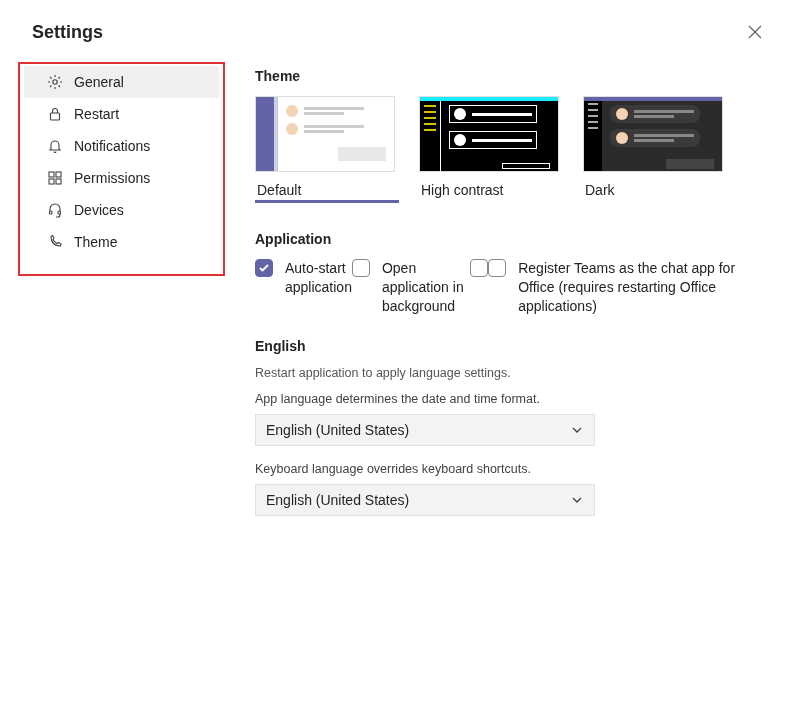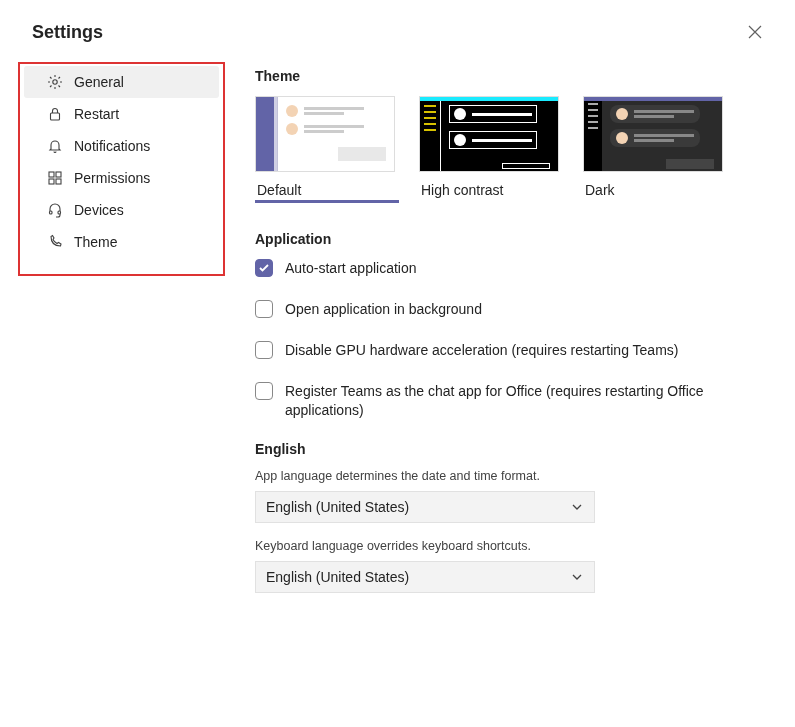--- a/index.html
+++ b/index.html
@@ -17,21 +17,21 @@
     .main { flex: 1; padding: 14px 30px 0 30px; }
     .section-title { font-size: 14px; font-weight: 700; margin-bottom: 12px; }
     .themes { display: flex; gap: 20px; margin-bottom: 28px; }
     .theme-card { width: 144px; cursor: pointer; }
     .theme-thumb { width: 140px; height: 76px; border: 1px solid #ddd; margin-bottom: 6px; position: relative; }
     .theme-card.selected .theme-caption { }
     .theme-card.selected .theme-underline { height: 3px; background: #6264a7; }
     .theme-underline { height: 3px; background: transparent; margin-top: 2px; }
     .theme-caption { font-size: 14px; color: #242424; padding: 4px 2px 0 2px; }
     
-    .checks { display: flex; flex-direction: column; gap: 22px; margin-bottom: 22px; }
+    .checks { display: flex; flex-direction: row; gap: 0; margin-bottom: 22px; }
     .check-row { display: flex; align-items: flex-start; gap: 12px; }
     .check-box { width: 18px; height: 18px; border-radius: 4px; border: 1.5px solid #888; cursor: pointer; flex-shrink: 0; display: flex; align-items: center; justify-content: center; }
     .check-box.checked { background: #6264a7; border-color: #6264a7; }
     .check-box.checked svg { display: block; }
     .check-box svg { display: none; }
     .check-label { font-size: 14px; color: #242424; line-height: 1.35; }
     
     .lang-helper { font-size: 12.5px; color: #555; margin-bottom: 12px; }
     .lang-sublabel { font-size: 12.5px; color: #424242; margin-bottom: 8px; }
     .select { width: 340px; height: 32px; background: #f3f3f3; border: 1px solid #e1e1e1; display: flex; align-items: center; justify-content: space-between; padding: 0 10px; font-size: 14px; color: #242424; cursor: pointer; margin-bottom: 16px; }
@@ -251,31 +251,31 @@
         <div class="check-row">
           <div class="check-box">
             
           </div>
           <div class="check-label">Open application in background</div>
         </div>
         <div class="check-row">
           <div class="check-box">
             
           </div>
-          <div class="check-label">Disable GPU hardware acceleration (requires restarting Teams)</div>
         </div>
         <div class="check-row">
           <div class="check-box">
             
           </div>
           <div class="check-label">Register Teams as the chat app for Office (requires restarting Office applications)</div>
         </div>
       </div>
 
       <div class="section-title">English</div>
+      <div class="lang-helper">Restart application to apply language settings.</div>
       <div class="lang-sublabel">App language determines the date and time format.</div>
       <div class="select">
         <span>English (United States)</span>
         <span class="chev">
           <svg width="14" height="14" viewBox="0 0 14 14">
               <path d="M3 5l4 4 4-4" stroke="currentColor" stroke-width="1.3" fill="none"></path>
             </svg>
         </span>
       </div>
       <div class="lang-sublabel">Keyboard language overrides keyboard shortcuts.</div>

